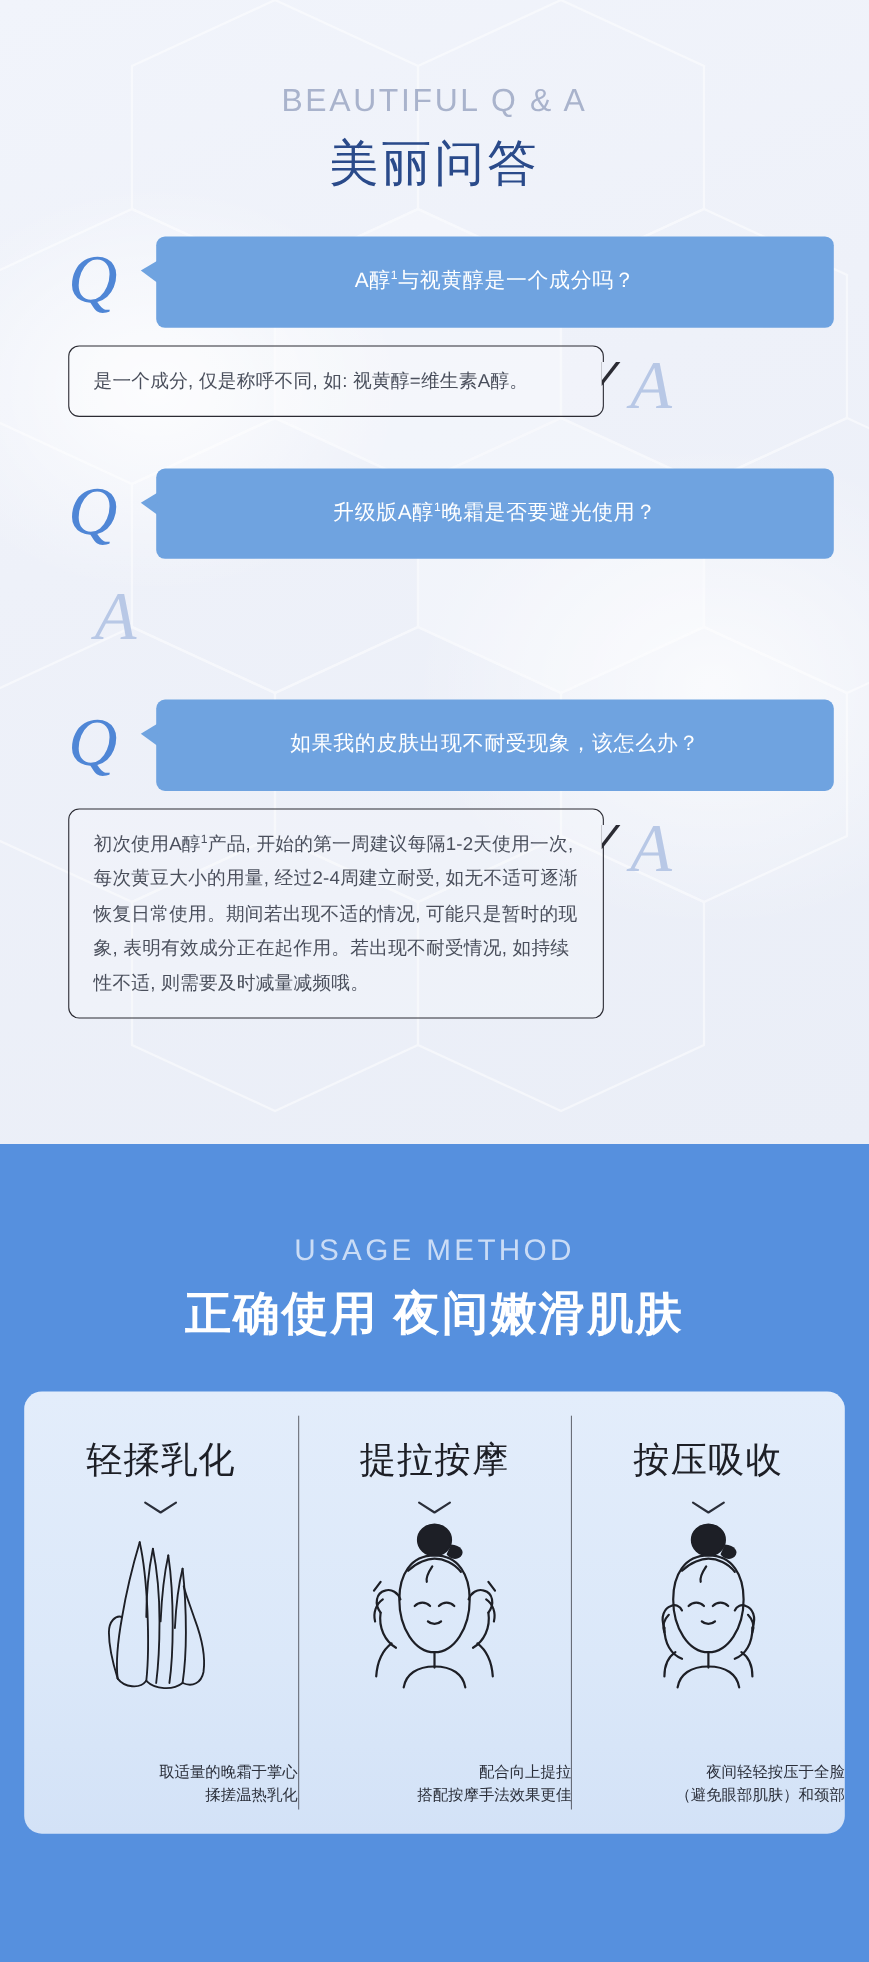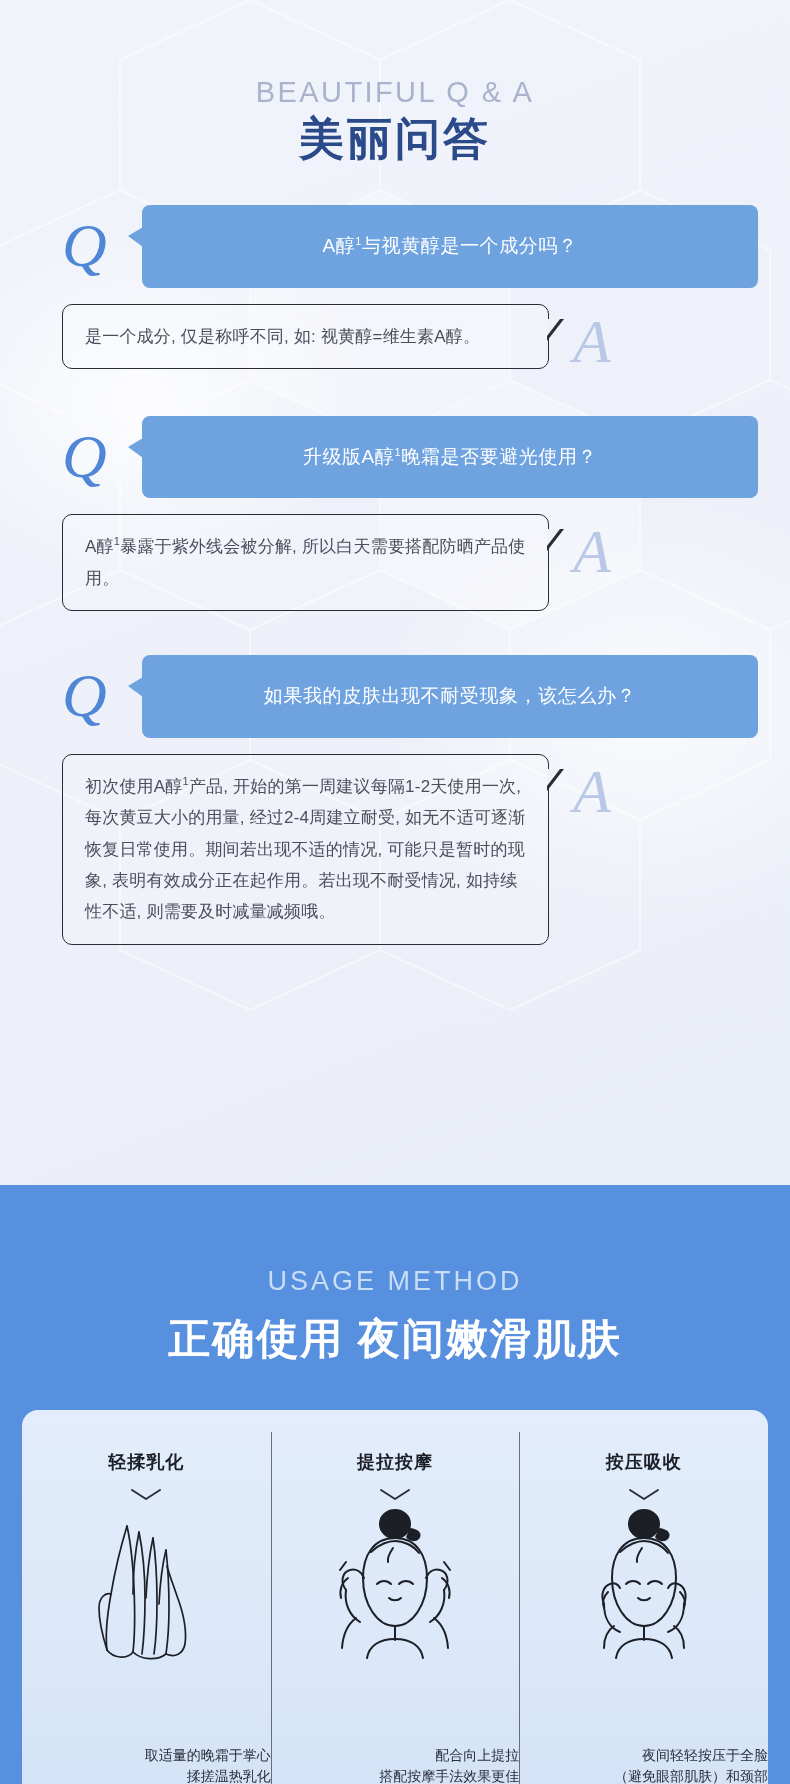--- a/index.html
+++ b/index.html
@@ -12,21 +12,21 @@
     position: relative;
     width: 790px;
     height: 1784px;
     overflow: hidden;
   }
 
   
   .qa-section {
     position: relative;
     width: 790px;
-    height: 1185px;
+    height: 1040px;
     background:
       radial-gradient(ellipse 360px 300px at 18% 34%, rgba(255,255,255,0.85) 0%, rgba(255,255,255,0) 62%),
       radial-gradient(ellipse 420px 340px at 82% 60%, rgba(255,255,255,0.7) 0%, rgba(255,255,255,0) 65%),
       linear-gradient(160deg, #f1f4fb 0%, #eef1f9 40%, #eaeef7 100%);
     overflow: hidden;
   }
   .hex-bg {
     position: absolute;
     inset: 0;
     opacity: 0.55;
@@ -39,24 +39,25 @@
     padding-top: 76px;
     z-index: 3;
   }
   .qa-header .eng {
     font-size: 29px;
     letter-spacing: 2.4px;
     color: #a9b3cc;
     font-weight: 400;
   }
   .qa-header .cn {
+    margin-top: 10px;
     font-size: 45px;
     letter-spacing: 3px;
     color: #2a4a8a;
-    font-weight: 700;
+    font-weight: 400;
   }
 
   .qa-list {
     position: relative;
     z-index: 3;
     margin-top: 36px;
   }
 
   .qa-block { position: relative; }
 
@@ -221,22 +222,22 @@
     content: "";
     position: absolute;
     left: 0;
     top: 22px;
     bottom: 22px;
     width: 1px;
     background: #2b2b33;
     opacity: 0.65;
   }
   .step-title {
-    font-size: 18px;
-    font-weight: 700;
+    font-size: 33px;
+    font-weight: 400;
     color: #1d1f26;
     letter-spacing: 1px;
   }
   .chev {
     margin-top: 14px;
     width: 34px;
     height: 14px;
     display: block;
   }
   .illus {
@@ -309,23 +310,20 @@
       </div>
 
       <div class="qa-block blk-gap">
         <div class="q-row">
           <span class="q-letter">Q</span>
           <div class="q-bubble">
             <span class="q-text"><span>升级版A醇</span><span class="sup">1</span><span>晚霜是否要避光使用？</span></span>
           </div>
         </div>
         <div class="a-row">
-          <div class="a-box">
-            <div class="a-text"><span>A醇</span><span class="sup">1</span><span>暴露于紫外线会被分解, 所以白天需要搭配防晒产品使用。</span></div>
-          </div>
           <span class="a-letter">A</span>
         </div>
       </div>
 
       <div class="qa-block blk-gap">
         <div class="q-row">
           <span class="q-letter">Q</span>
           <div class="q-bubble">
             <span class="q-text"><span>如果我的皮肤出现不耐受现象，该怎么办？</span><span class="sup"></span><span></span></span>
           </div>

